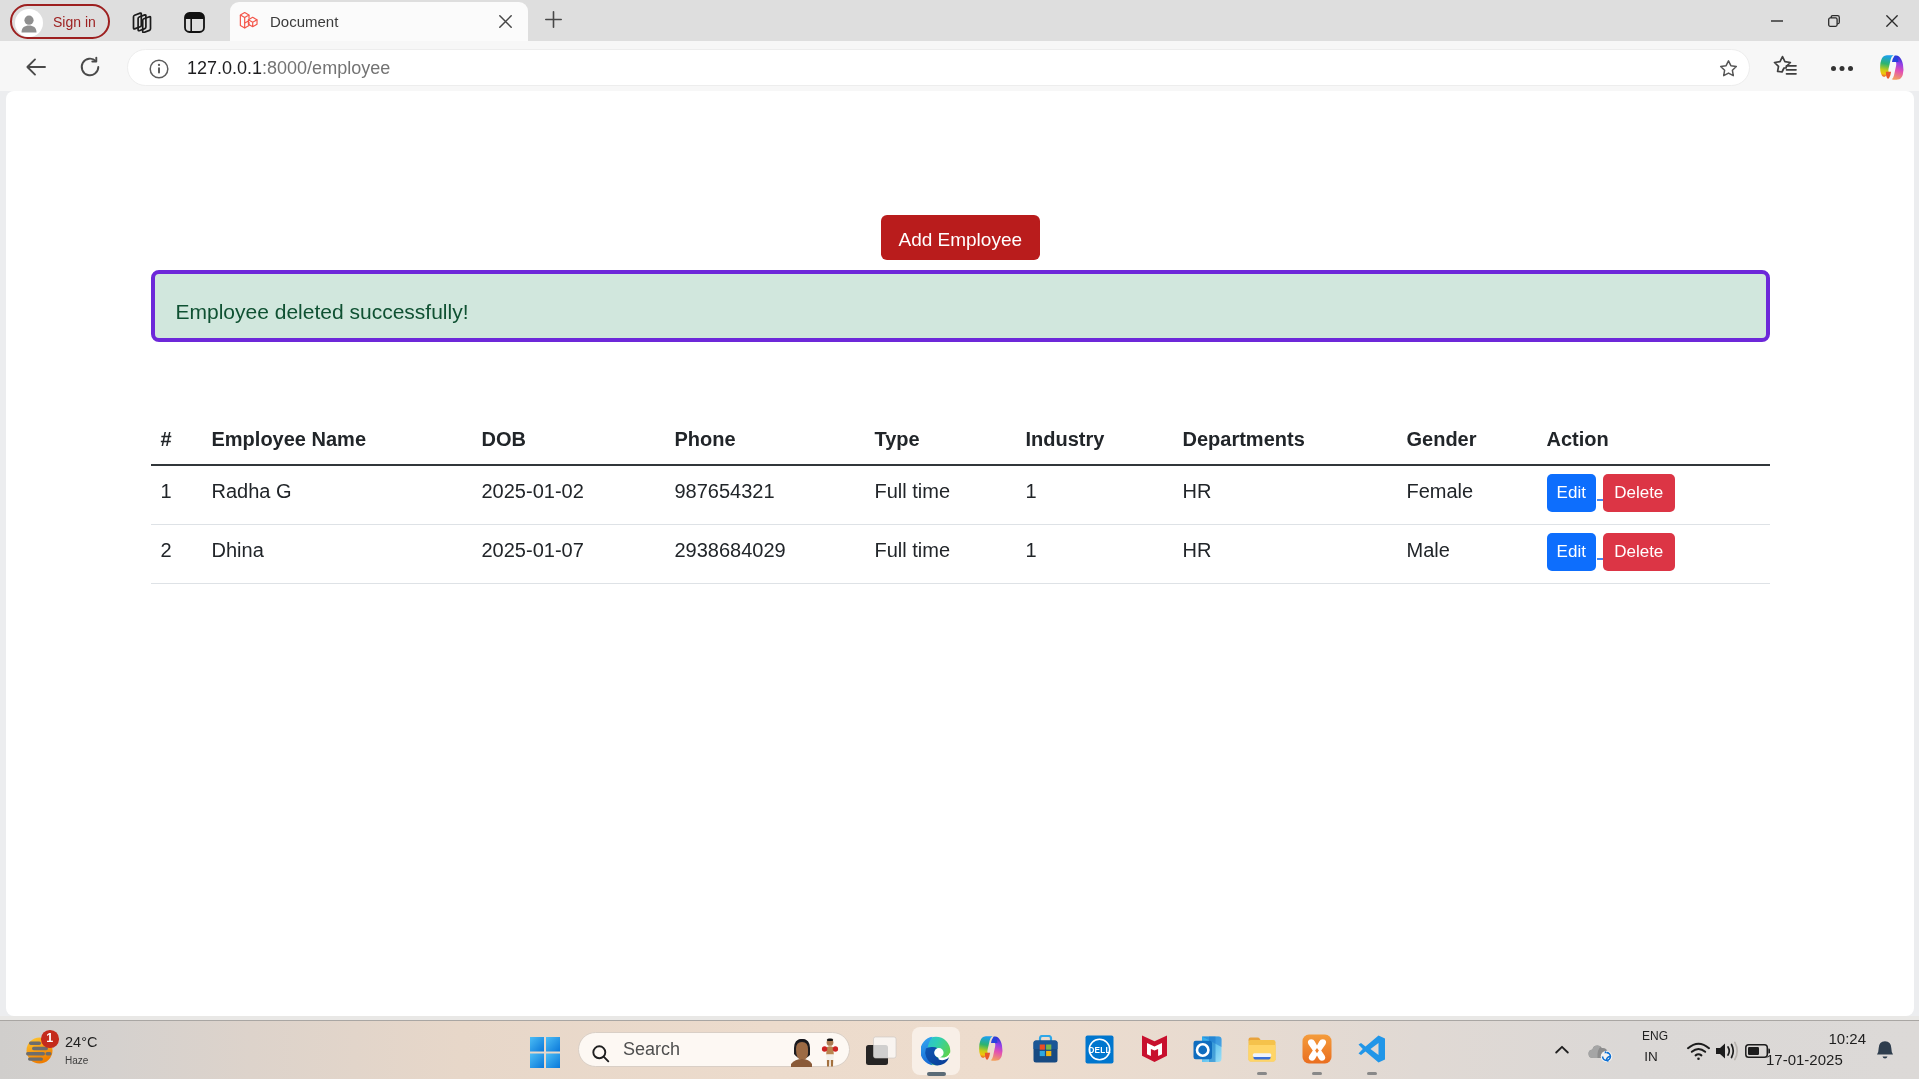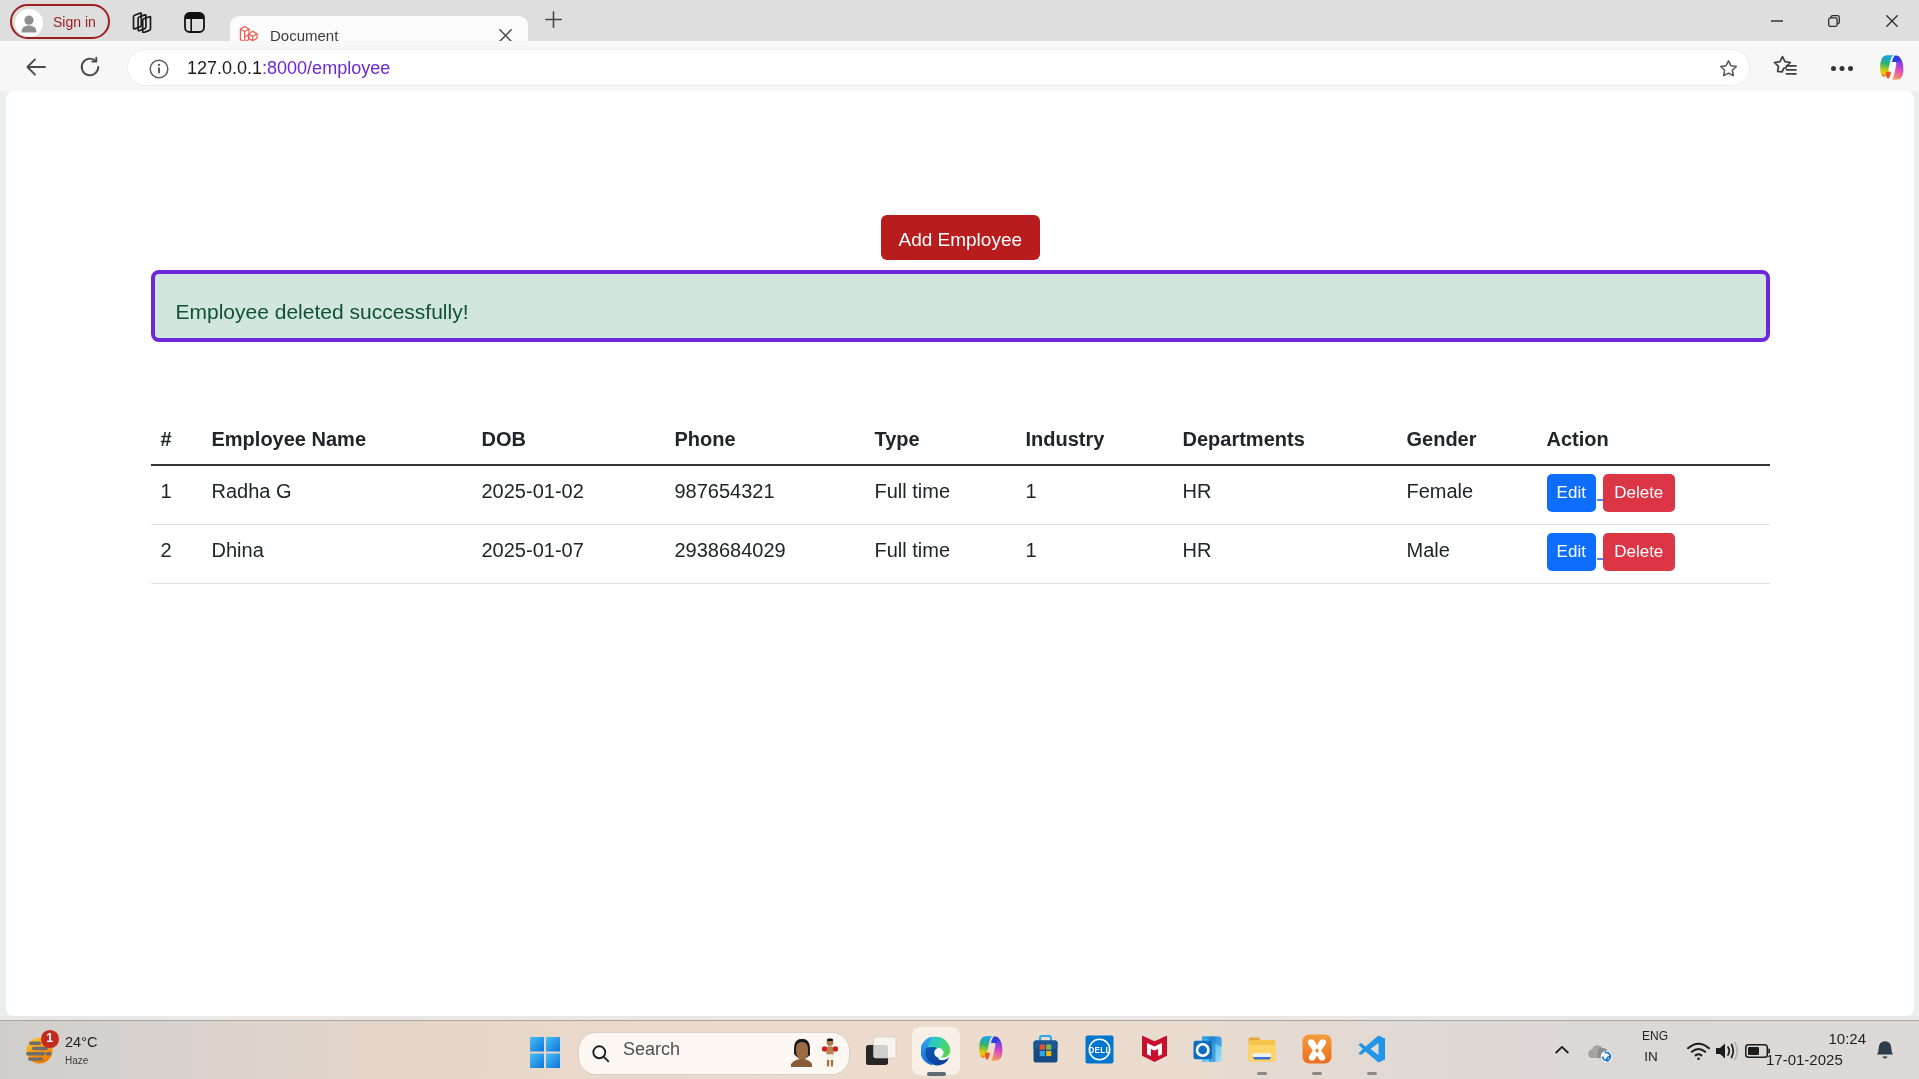--- a/index.html
+++ b/index.html
@@ -3,27 +3,27 @@
 <meta charset="utf-8">
 <style>
   * { margin:0; padding:0; box-sizing:border-box; }
   html,body { width:1919px; height:1079px; overflow:hidden; font-family:"Liberation Sans", sans-serif; }
   .abs { position:absolute; }
   
   #tabstrip { position:absolute; left:0; top:0; width:1919px; height:41px; background:#dedede; }
   #signin { position:absolute; left:10px; top:4px; width:100px; height:35px; border:2px solid #9d2020; border-radius:18px; }
   #signin .av { position:absolute; left:3.2px; top:2.6px; width:28px; height:28px; background:#fff; border-radius:50%; }
   #signin .txt { position:absolute; left:41px; top:8px; font-size:14px; color:#9d2020; }
-  #tab { position:absolute; left:230px; top:16px; width:298px; height:39px; background:#fbfbfb; border-radius:9px 9px 0 0; }
+  #tab { position:absolute; left:230px; top:2px; width:298px; height:39px; background:#fbfbfb; border-radius:9px 9px 0 0; }
   #tab .title { position:absolute; left:40px; top:11px; font-size:15px; color:#3c3c3c; }
   
   #navrow { position:absolute; left:0; top:41px; width:1919px; height:50px; background:#f7f7f7; }
   #urlpill { position:absolute; left:127px; top:8px; width:1623px; height:37px; background:#ffffff; border:1px solid #ededed; border-radius:19px; }
   #urltext { position:absolute; left:59px; top:0; line-height:36px; font-size:18px; color:#1d1d1f; }
-  #urltext .gray { color:#6d28d9; }
+  #urltext .gray { color:#737373; }
   
   #pagebg { position:absolute; left:0; top:91px; width:1919px; height:929px; background:#ecedef; }
   #sheet { position:absolute; left:5.5px; top:0px; width:1908px; height:924.5px; background:#ffffff; border-radius:8px; }
   h1.title { position:absolute; left:0; top:65px; width:1908px; text-align:center; font-size:34.5px; font-weight:bold; color:#212529; line-height:42px; }
   #addbtn { position:absolute; left:875px; top:124px; width:159.5px; height:45px; background:#b91c1c; border-radius:6px; color:#fff; font-size:19px; text-align:center; line-height:49px; }
   #alert { position:absolute; left:145px; top:179px; width:1619px; height:72px; background:#d1e7dd; border:4px solid #6d28d9; border-radius:8px; color:#0f5132; font-size:21px; padding:22.5px 0 0 21px; line-height:29px; }
   
   #emtable { position:absolute; left:145px; top:327px; width:1619px; border-collapse:collapse; table-layout:fixed; color:#212529; }
   #emtable th { text-align:left; font-size:20px; padding:9.5px 10px 13px 10px; border-bottom:2.5px solid #31363a; }
   #emtable td { text-align:left; font-size:20px; padding:10px 10px 18px 10px; border-bottom:1px solid #dee2e6; vertical-align:top; line-height:30px; }
@@ -31,21 +31,21 @@
   .btn { display:inline-block; height:38px; border-radius:5px; color:#fff; font-size:17px; text-align:center; line-height:38px; vertical-align:top; }
   .btn.edit { width:49.5px; background:#0d6efd; }
   .btn.del  { width:72.5px; background:#dc3545; margin-left:6.5px; }
   .usp { position:absolute; width:6.5px; height:2px; background:#4285f4; }
   
   #taskbar { position:absolute; left:0; top:1020px; width:1919px; height:59px;
      background:linear-gradient(90deg,#d0cecc 0%,#d5d1ce 6%,#ddd3cb 13%,#e7d7c9 24%,#ecdbcc 40%,#eddccd 52%,#e8dbd0 63%,#e0d9d4 74%,#dbd8d6 85%,#dcd9d7 100%);
      border-top:1px solid #a9a6a3; }
   #wline { position:absolute; left:0; top:1015.5px; width:1919px; height:4.5px; background:#e9e8e6; }
   .tbtxt { position:absolute; font-size:14px; color:#1f1f1f; }
-  #searchpill { position:absolute; left:578px; top:11px; width:272px; height:43px; background:#fdf8f3; border:1px solid #d9cfc6; border-radius:18px; }
+  #searchpill { position:absolute; left:578px; top:11px; width:272px; height:35px; background:#fdf8f3; border:1px solid #d9cfc6; border-radius:18px; }
 </style>
 </head>
 <body>
 <div id="tabstrip">
   <div id="signin">
     <div class="av">
       <svg width="28" height="28" viewBox="0 0 28 28">
           <circle cx="14" cy="11.2" r="4.6" fill="#8f8f8f"></circle>
           <path d="M6.5 23.5 C6.5 18.6 9.8 16.6 14 16.6 C18.2 16.6 21.5 18.6 21.5 23.5 Z" fill="#8f8f8f"></path>
         </svg>

